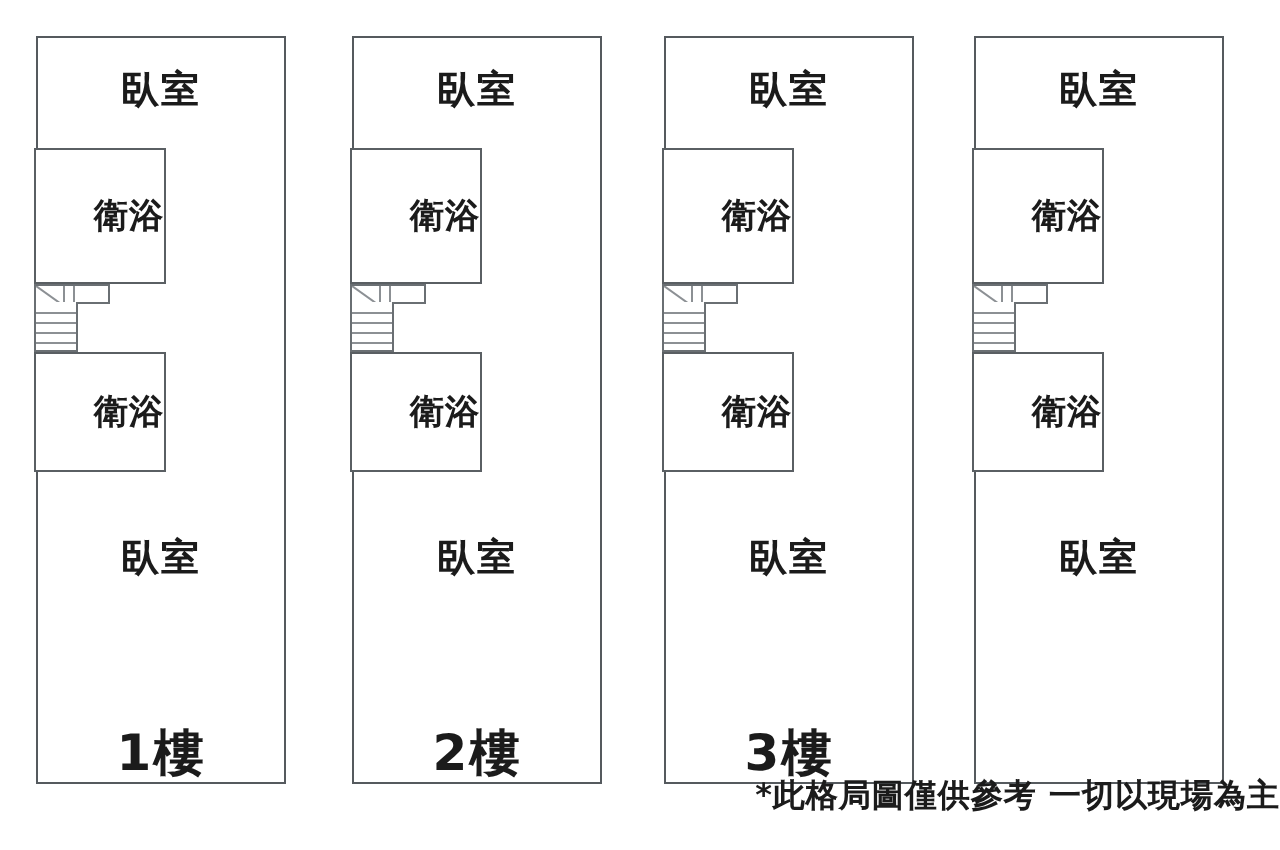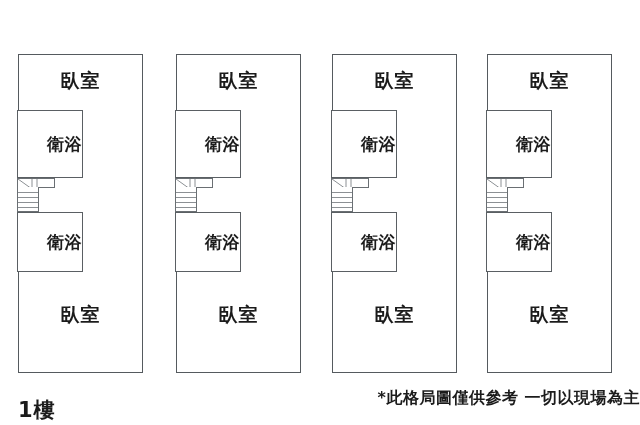--- a/index.html
+++ b/index.html
@@ -27,22 +27,21 @@
     left: 0;
     top: 0;
     width: 640px;
     height: 372px;
   }
 
   .floor-panel {
     position: absolute;
     top: 18px;
     width: 125px;
-    height: 319px;
-    margin-top: 36px;
+    height: 374px;
   }
 
   .panel-outline {
     position: absolute;
     left: 0;
     top: 0;
     width: 100%;
     height: 100%;
     box-sizing: border-box;
     border: 1.6px solid #555a5e;
@@ -151,22 +150,22 @@
     height: 0;
     border-top: 1.1px solid #8c9094;
   }
 
   
   .floor-caption {
     position: absolute;
     top: 342px;
     left: 0;
     width: 125px;
-    text-align: left;
-    font-size: 21px;
+    text-align: center;
+    font-size: 25px;
     font-weight: bold;
     color: #1b1b1b;
     letter-spacing: 1px;
   }
 
   
   .footnote {
     position: absolute;
     left: 0;
     top: 388px;
@@ -243,20 +242,21 @@
           <div class="stair-step" style="top:20px;"></div>
         </div>
       </div>
 
       <div class="bath-box bath-box-lower">
         <div class="bath-label">衛浴</div>
       </div>
 
       <div class="room-bedroom-bottom">臥室</div>
 
+      <div class="floor-caption">2樓</div>
     </div>
 
     <div class="floor-panel" style="left:332px;">
       <div class="panel-outline"></div>
 
       <div class="room-bedroom-top">臥室</div>
 
       <div class="bath-box bath-box-upper">
         <div class="bath-label">衛浴</div>
       </div>
@@ -276,20 +276,21 @@
           <div class="stair-step" style="top:20px;"></div>
         </div>
       </div>
 
       <div class="bath-box bath-box-lower">
         <div class="bath-label">衛浴</div>
       </div>
 
       <div class="room-bedroom-bottom">臥室</div>
 
+      <div class="floor-caption">3樓</div>
     </div>
 
     <div class="floor-panel" style="left:487px;">
       <div class="panel-outline"></div>
 
       <div class="room-bedroom-top">臥室</div>
 
       <div class="bath-box bath-box-upper">
         <div class="bath-label">衛浴</div>
       </div>

